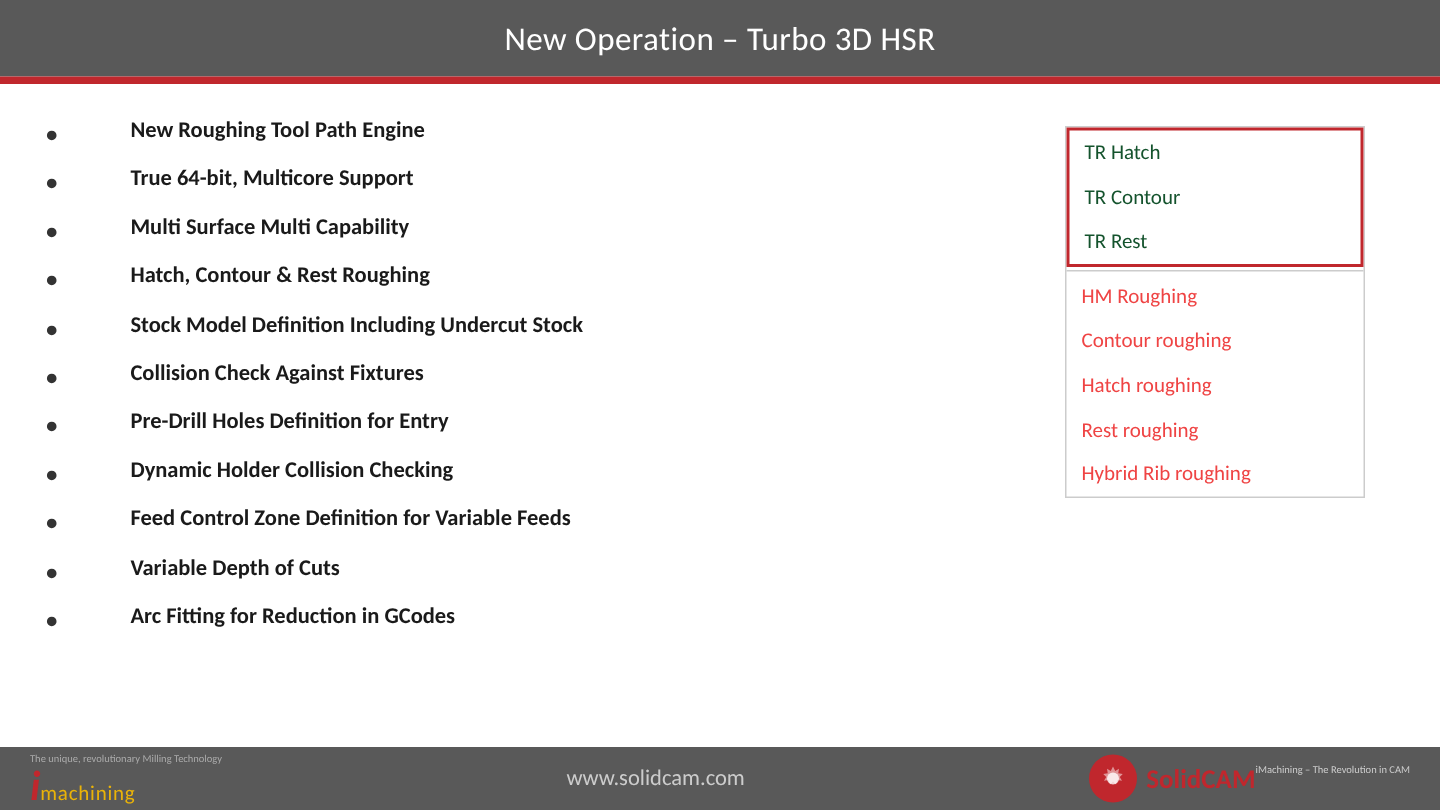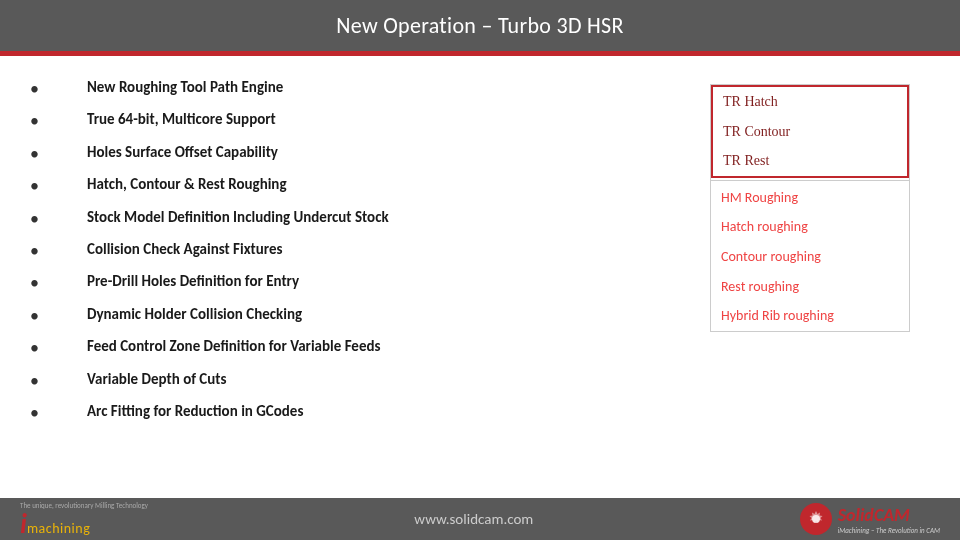--- a/index.html
+++ b/index.html
@@ -102,22 +102,21 @@
     }
 
     .dropdown-item {
       padding: 5px 10px;
       font-size: 14px;
       color: #333;
       line-height: 1.4;
     }
 
     .dropdown-item.selected {
-      color: #7f1d1d;
-      font-family: Liberation Serif, serif;
+      color: #14532d;
     }
 
     .dropdown-divider {
       height: 1px;
       background: #cccccc;
       margin: 2px 0;
     }
 
     .dropdown-item.grayed {
       color: #ef4444;
@@ -190,22 +189,21 @@
       display: flex;
       align-items: center;
       justify-content: center;
       color: white;
       font-size: 10px;
       font-weight: bold;
     }
 
     .solidcam-text-group {
       display: flex;
-      flex-direction: column;
-      font-style: italic;
+      flex-direction: row;
     }
 
     .solidcam-name {
       font-size: 18px;
       font-weight: 700;
       color: #ffffff;
     }
 
     .solidcam-name span {
       color: #c0272d;
@@ -233,21 +231,21 @@
     <div class="bullet-item">
           <span class="bullet-dot">•</span>
           <span class="bullet-text">New Roughing Tool Path Engine</span>
         </div>
         <div class="bullet-item">
           <span class="bullet-dot">•</span>
           <span class="bullet-text">True 64-bit,  Multicore Support</span>
         </div>
         <div class="bullet-item">
           <span class="bullet-dot">•</span>
-          <span class="bullet-text">Holes Surface Offset Capability</span>
+          <span class="bullet-text">Multi Surface Multi Capability</span>
         </div>
         <div class="bullet-item">
           <span class="bullet-dot">•</span>
           <span class="bullet-text">Hatch, Contour &amp; Rest Roughing</span>
         </div>
         <div class="bullet-item">
           <span class="bullet-dot">•</span>
           <span class="bullet-text">Stock Model Definition Including Undercut Stock</span>
         </div>
         <div class="bullet-item">
@@ -278,22 +276,22 @@
 
     <div class="right-panel">
       <div class="dropdown-box">
         <div class="dropdown-selected">
           <div class="dropdown-item selected">TR Hatch</div>
           <div class="dropdown-item selected">TR Contour</div>
           <div class="dropdown-item selected">TR Rest</div>
         </div>
         <div class="dropdown-divider"></div>
         <div class="dropdown-item grayed">HM Roughing</div>
+        <div class="dropdown-item grayed">Contour roughing</div>
         <div class="dropdown-item grayed">Hatch roughing</div>
-        <div class="dropdown-item grayed">Contour roughing</div>
         <div class="dropdown-item grayed">Rest roughing</div>
         <div class="dropdown-item grayed">Hybrid Rib roughing</div>
       </div>
     </div>
 
   </div>
 
   <div class="footer">
     <div class="footer-left">
       <div class="imachining-logo">

